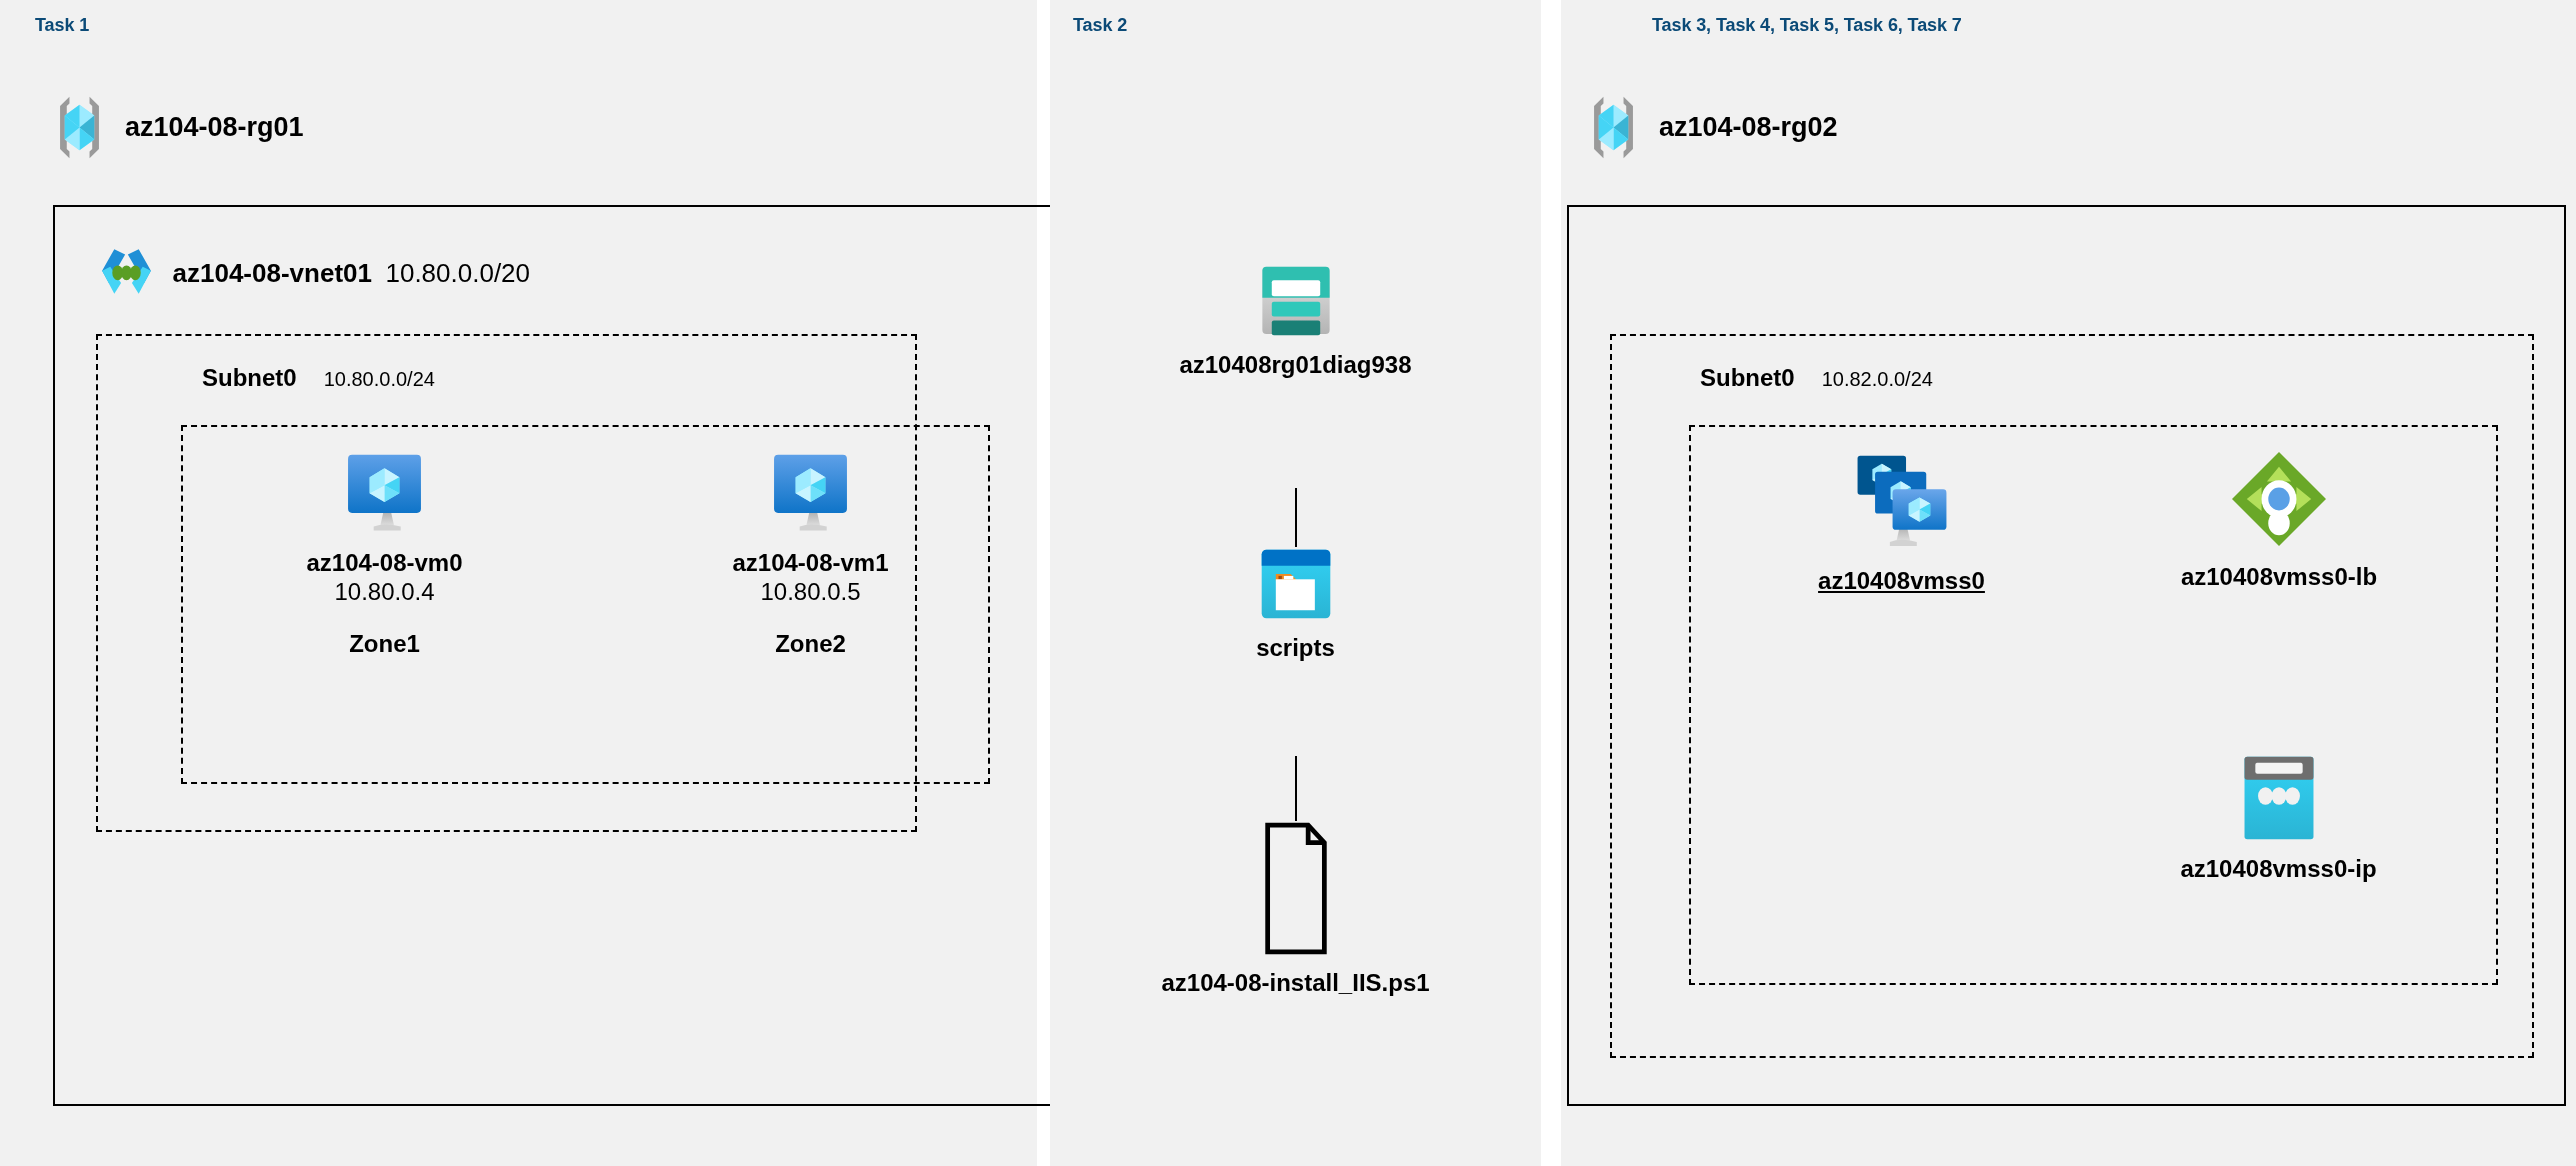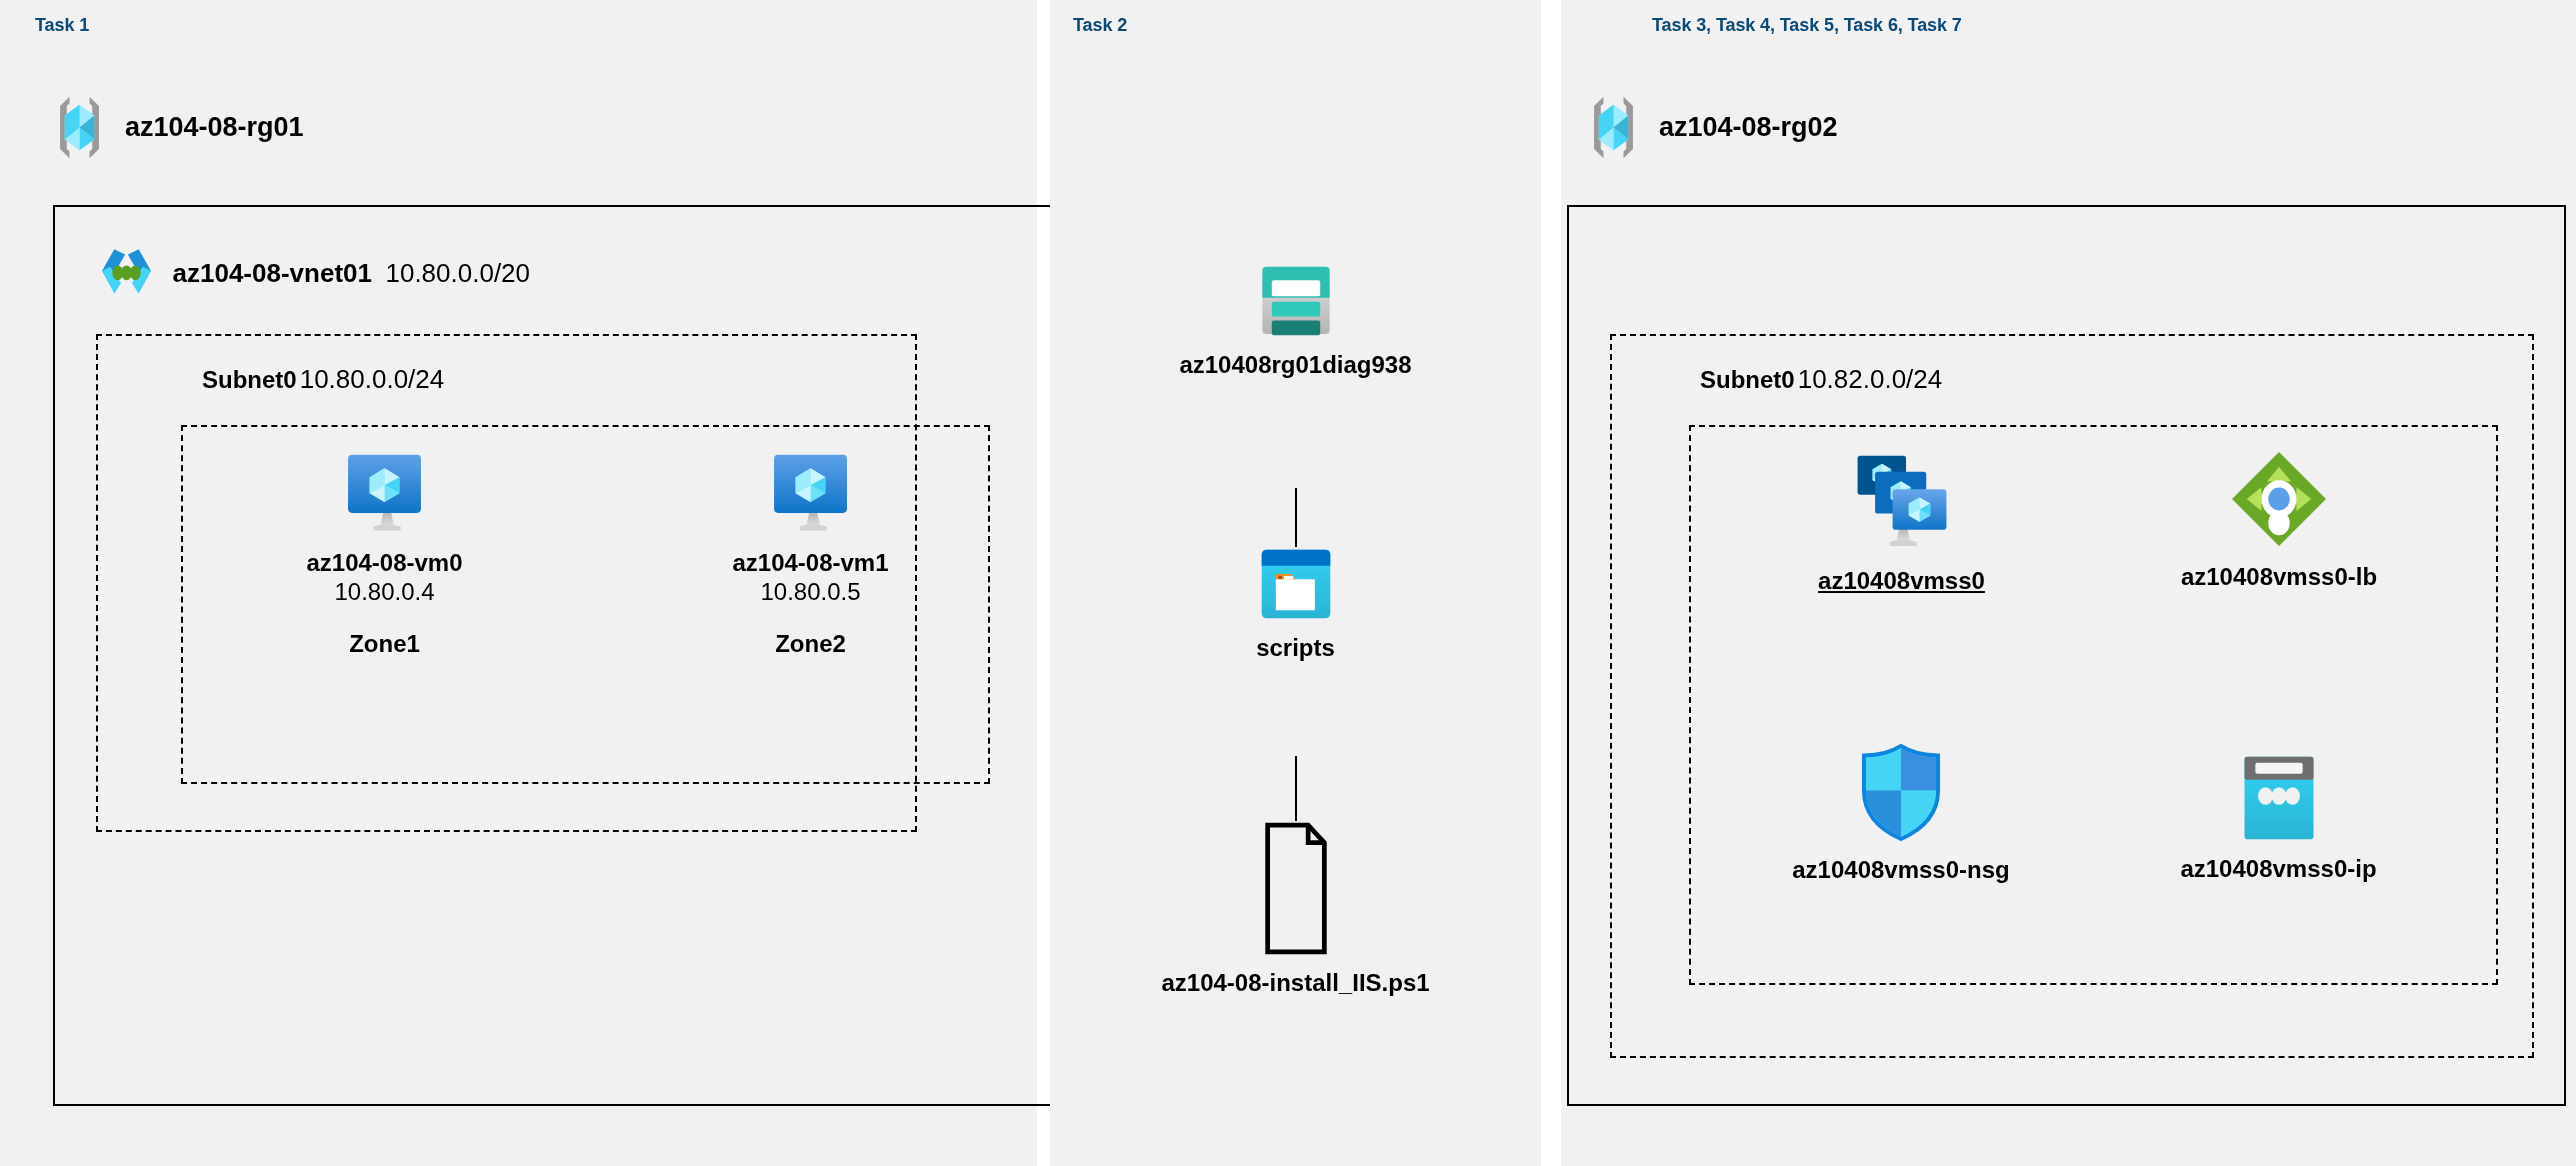--- a/index.html
+++ b/index.html
@@ -33,21 +33,21 @@
   
   .vnet-box { position: absolute; border: 2.7px solid #000000; background: transparent; }
   .vnet-row { position: absolute; display: flex; align-items: center; gap: 13.5px; white-space: nowrap; }
   .vnet-name { font-size: 26px; font-weight: bold; color: #000000; }
   .vnet-cidr { font-size: 26px; font-weight: normal; color: #000; }
 
   
   .dashed-box { position: absolute; border: 2.7px dashed #000000; background: transparent; }
   .subnet-row { position: absolute; white-space: nowrap; }
   .subnet-name { font-size: 24px; font-weight: bold; color: #000; }
-  .subnet-cidr { font-size: 26px; font-weight: normal; color: #000; }
+  .subnet-cidr { font-size: 20px; font-weight: normal; color: #000; margin-left: 24px; }
 
   
   .node { position: absolute; display: flex; flex-direction: column; align-items: center; }
   .node .lbl  { font-size: 24px; font-weight: bold; color:#000; white-space: nowrap; margin-top: 12px; line-height: 1.22; }
   .node .sub  { font-size: 24px; font-weight: normal; color:#000; white-space: nowrap; line-height: 1.22; }
   .node .zone { font-size: 24px; font-weight: bold; color:#000; white-space: nowrap; margin-top: 23px; }
 
   
   .connector { position: absolute; width: 2px; background: #000; }
 
@@ -304,32 +304,20 @@
         <path d="M124 76 L102 58 L102 69 L86 69 L86 83 L102 83 L102 94 Z" fill="#b4e05a"></path>
         <path d="M66 72 h20 v28 a10 10 0 0 1 -20 0 Z" fill="#ffffff"></path>
         <ellipse cx="76" cy="76" rx="26" ry="28" fill="#ffffff"></ellipse>
         <ellipse cx="76" cy="112" rx="16" ry="18" fill="#ffffff"></ellipse>
         <ellipse cx="76" cy="76" rx="16" ry="17" fill="#5aa0e6"></ellipse>
       </svg>
     </span>
     <span class="lbl">az10408vmss0-lb</span>
   </div>
 
-  <div class="node" style="left:1746px; top:742px; width:310px;">
-    <span>
-      <svg width="88" height="101" viewBox="0 0 130 150">
-        <path d="M65 6 C46 18 24 20 10 20 L10 72 C10 110 38 132 65 144 C92 132 120 110 120 72 L120 20 C106 20 84 18 65 6 Z" fill="#45d4f5" stroke="#0f85e0" stroke-width="6"></path>
-        <path d="M65 9 C48 20 27 23 13 23 L13 72 L65 72 Z" fill="#45d4f5"></path>
-        <path d="M65 9 C82 20 103 23 117 23 L117 72 L65 72 Z" fill="#3a8fe0"></path>
-        <path d="M13 72 L65 72 L65 141 C40 129 13 108 13 72 Z" fill="#2a90dc"></path>
-        <path d="M117 72 L65 72 L65 141 C90 129 117 108 117 72 Z" fill="#45d4f5"></path>
-      </svg>
-    </span>
-    <span class="lbl">az10408vmss0-nsg</span>
-  </div>
 
   <div class="node" style="left:2130px; top:754px; width:297px;">
     <span>
       <svg width="96" height="88" viewBox="0 0 142 130">
         <defs>
           <linearGradient id="ipBody" x1="0" y1="0" x2="0" y2="1">
             <stop offset="0" stop-color="#32d2f5"></stop>
               <stop offset="1" stop-color="#2ab4d4"></stop>
           </linearGradient>
         </defs>

